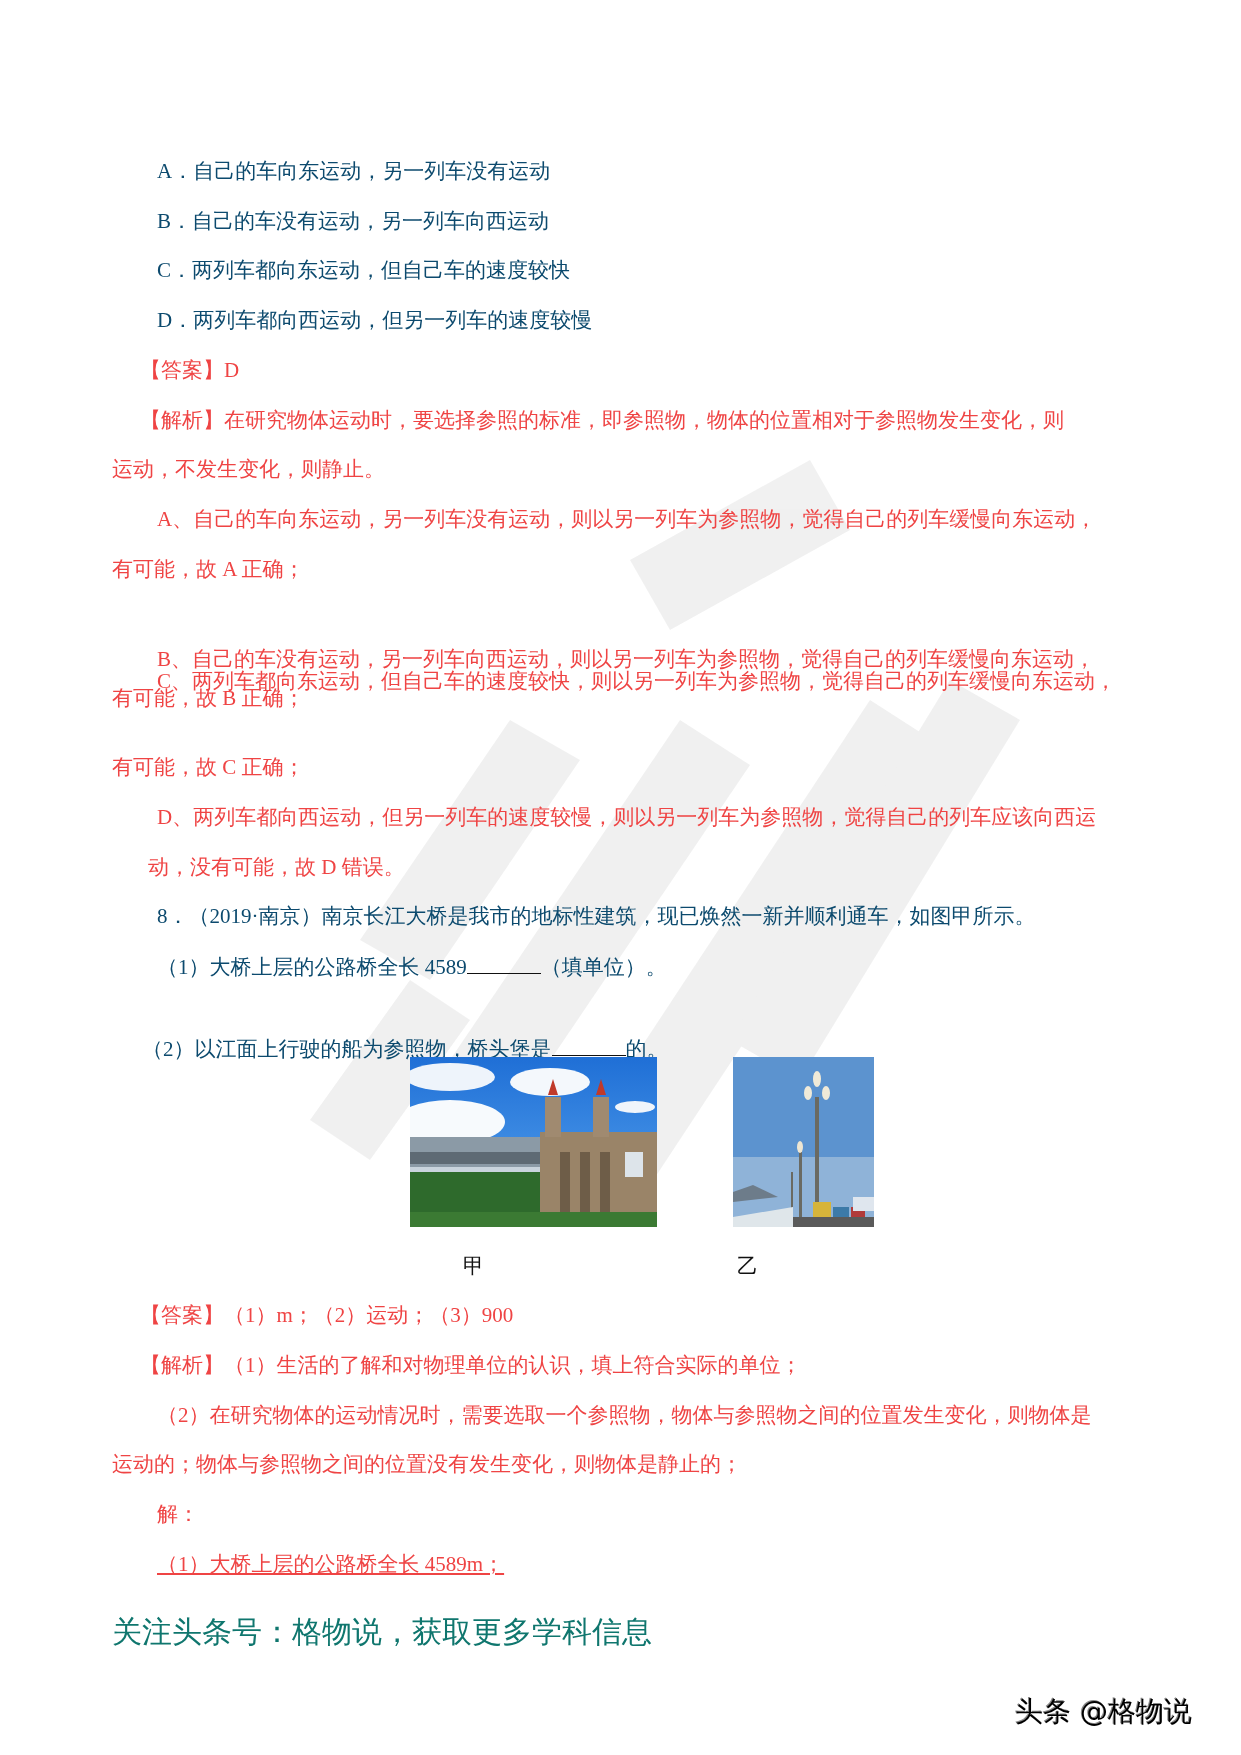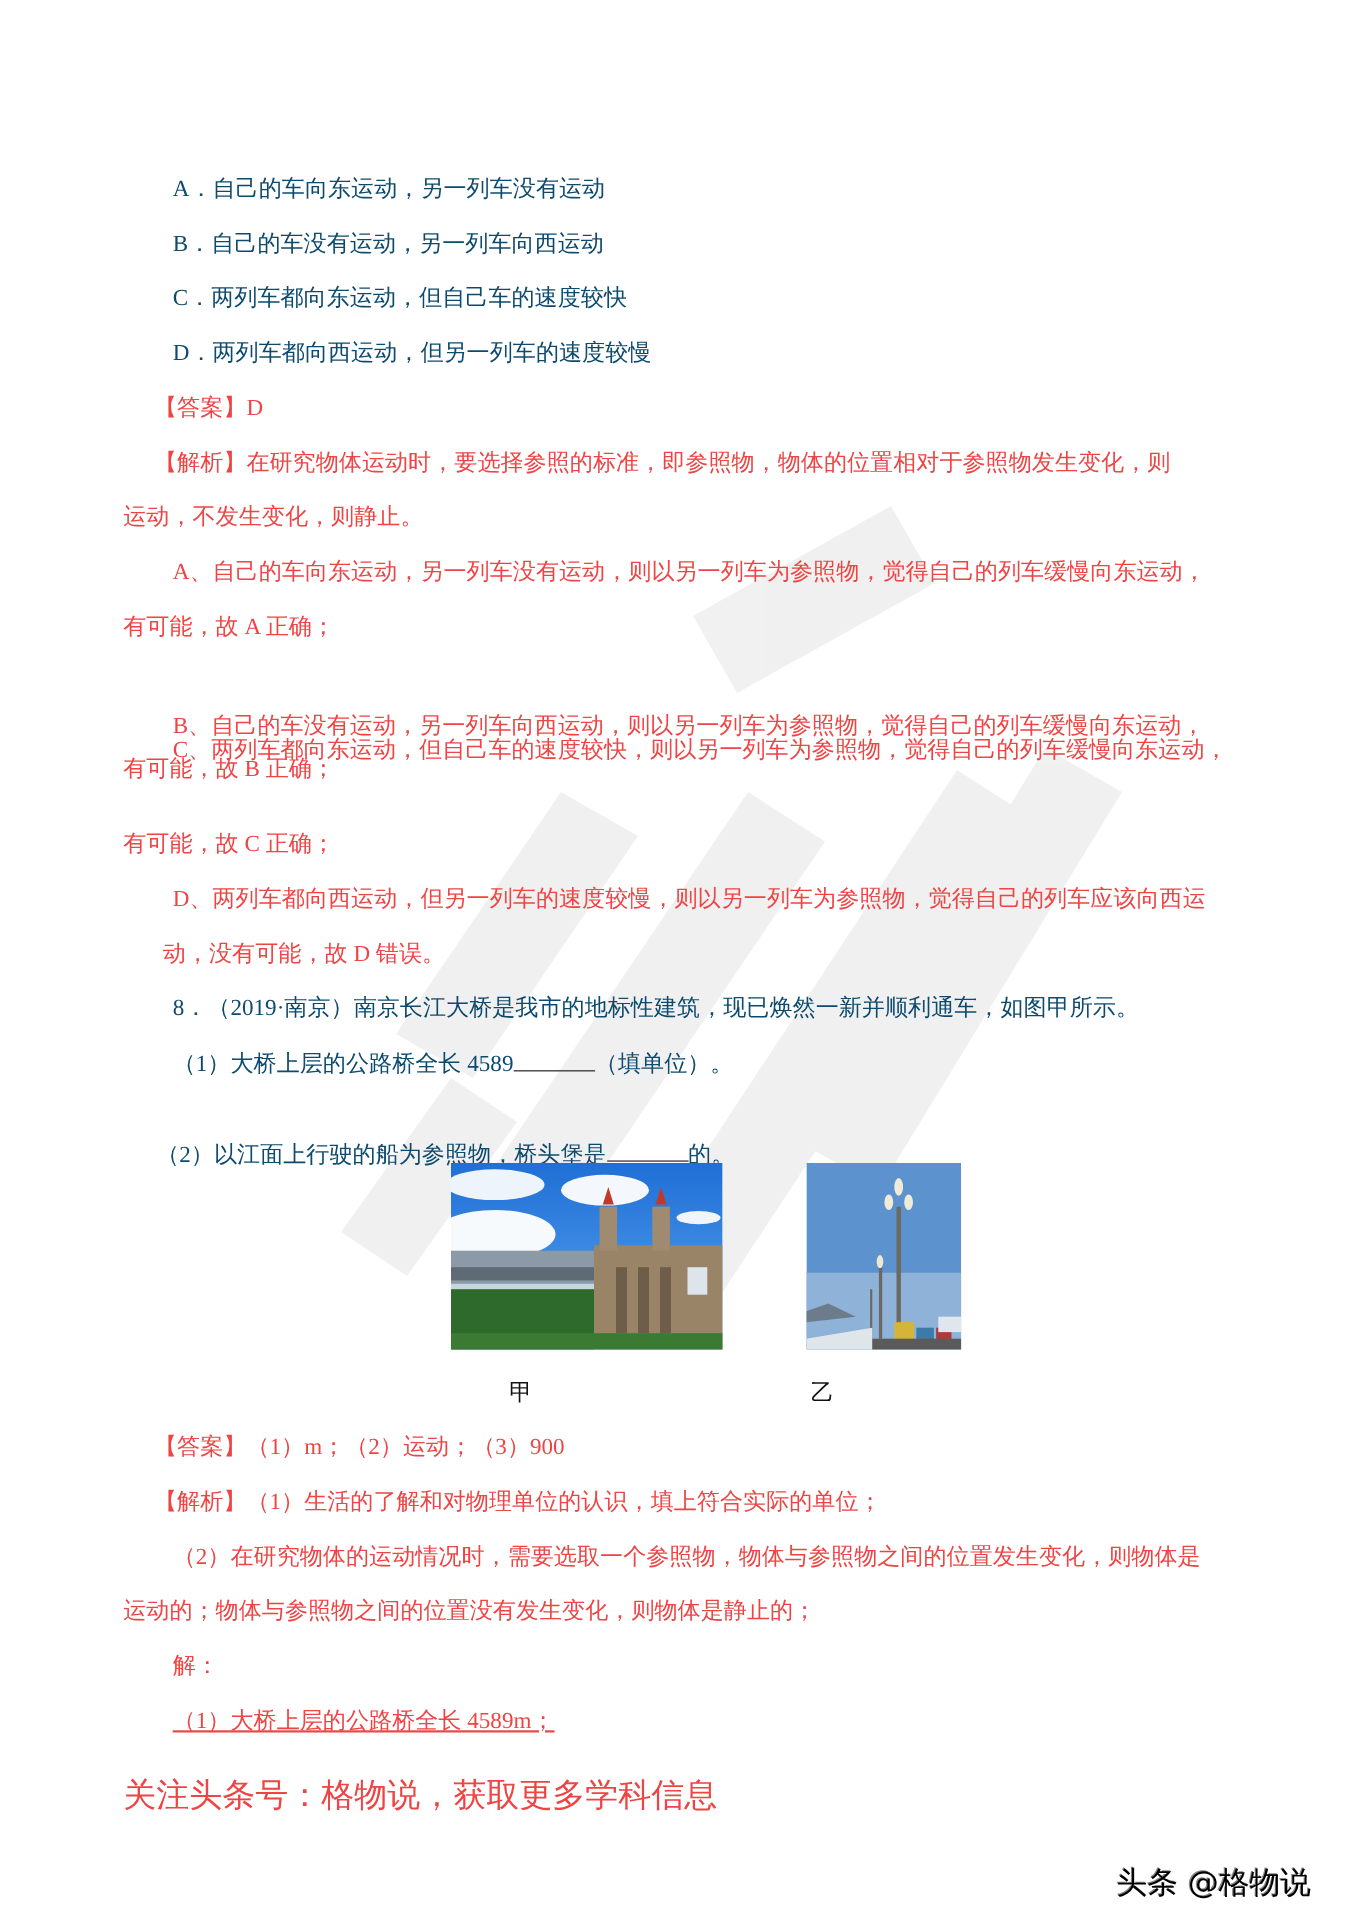--- a/index.html
+++ b/index.html
@@ -4,21 +4,21 @@
 <style>
   html, body { margin:0; padding:0; }
   body { width:1241px; height:1755px; background:#ffffff; position:relative; overflow:hidden;
          font-family: "Liberation Serif", "DejaVu Serif", serif; }
   .wm { position:absolute; left:250px; top:420px; width:820px; height:820px; pointer-events:none; }
   .line { position:absolute; font-size:21px; line-height:26px; white-space:nowrap; color:#0c4a6e; }
   .red { color:#ef4444; }
   .blank { display:inline-block; width:74px; border-bottom:1.5px solid #111; height:20px; vertical-align:baseline; }
   .photo { position:absolute; overflow:hidden; }
   .cap { position:absolute; font-size:21px; color:#111; }
-  .footer { position:absolute; left:112px; top:1612px; font-size:30px; color:#ef4444; font-family:"DejaVu Sans", sans-serif; }
+  .footer { position:absolute; left:112px; top:1612px; font-size:30px; color:#0f766e; font-family:"DejaVu Sans", sans-serif; }
   .brand { position:absolute; left:1015px; top:1693px; font-size:28px; color:#000000; font-family:"DejaVu Sans", sans-serif;
            text-shadow: 1px 1px 0 #fff, -1px -1px 0 #888; }
 </style>
 </head>
 <body>
 
 <svg class="wm" viewBox="0 0 820 820">
   <g fill="#efefef" opacity="0.9">
     <polygon points="110,520 260,300 330,340 180,560"></polygon>
     <polygon points="200,640 430,300 500,345 270,685"></polygon>

